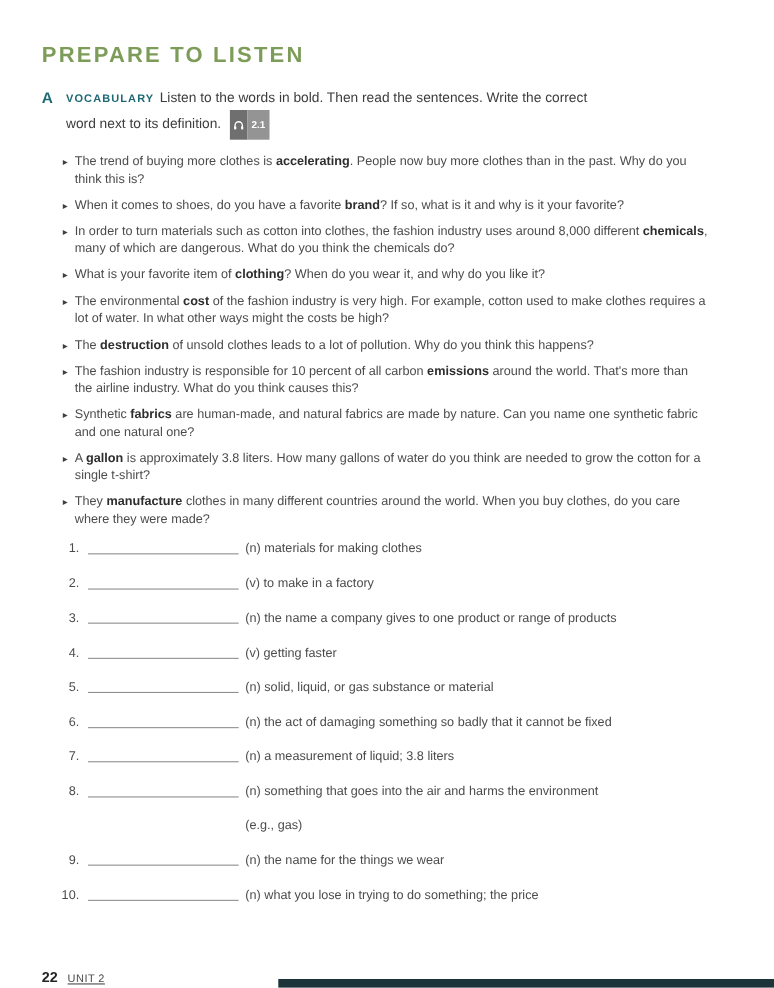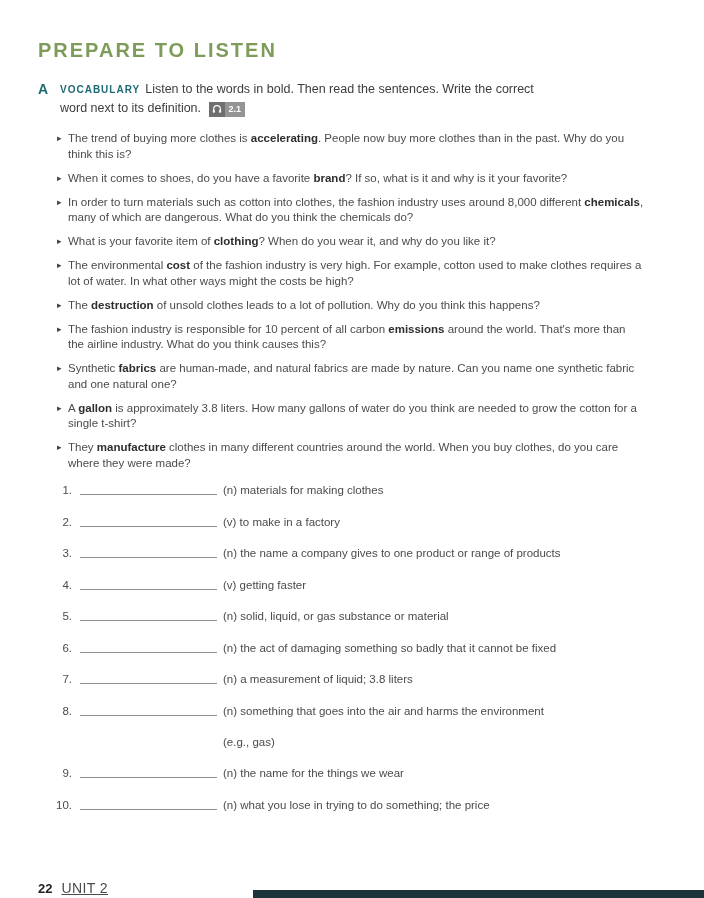--- a/index.html
+++ b/index.html
@@ -42,21 +42,21 @@
     color: #1d6a74;
     font-weight: bold;
     font-size: 10px;
     letter-spacing: 1px;
     margin-right: 5px;
   }
 
   .audio-badge {
     display: inline-flex;
     vertical-align: -2px;
-    height: 15px;
+    height: 27px;
     margin-left: 4px;
   }
   .audio-badge .seg-icon {
     background: #6f6f6f;
     width: 16px;
     display: inline-flex;
     align-items: center;
     justify-content: center;
   }
   .audio-badge .seg-track {
@@ -113,21 +113,21 @@
   .definition-line2 { display: block; margin-top: 17px; }
 
   .footer {
     position: absolute;
     left: 38px;
     bottom: 2px;
     display: flex;
     align-items: baseline;
   }
   .footer .page-number { font-size: 13px; font-weight: bold; color: #222222; }
-  .footer .unit-label { font-size: 14px; color: #4a4a4a; margin-left: 9px; letter-spacing: 0.4px; text-decoration: underline; }
+  .footer .unit-label { font-size: 10px; color: #4a4a4a; margin-left: 9px; letter-spacing: 0.4px; text-decoration: underline; }
 
   .bottom-bar {
     position: absolute;
     bottom: 0;
     left: 253px;
     right: 0;
     height: 8px;
     background: #1c333a;
   }
 </style>

